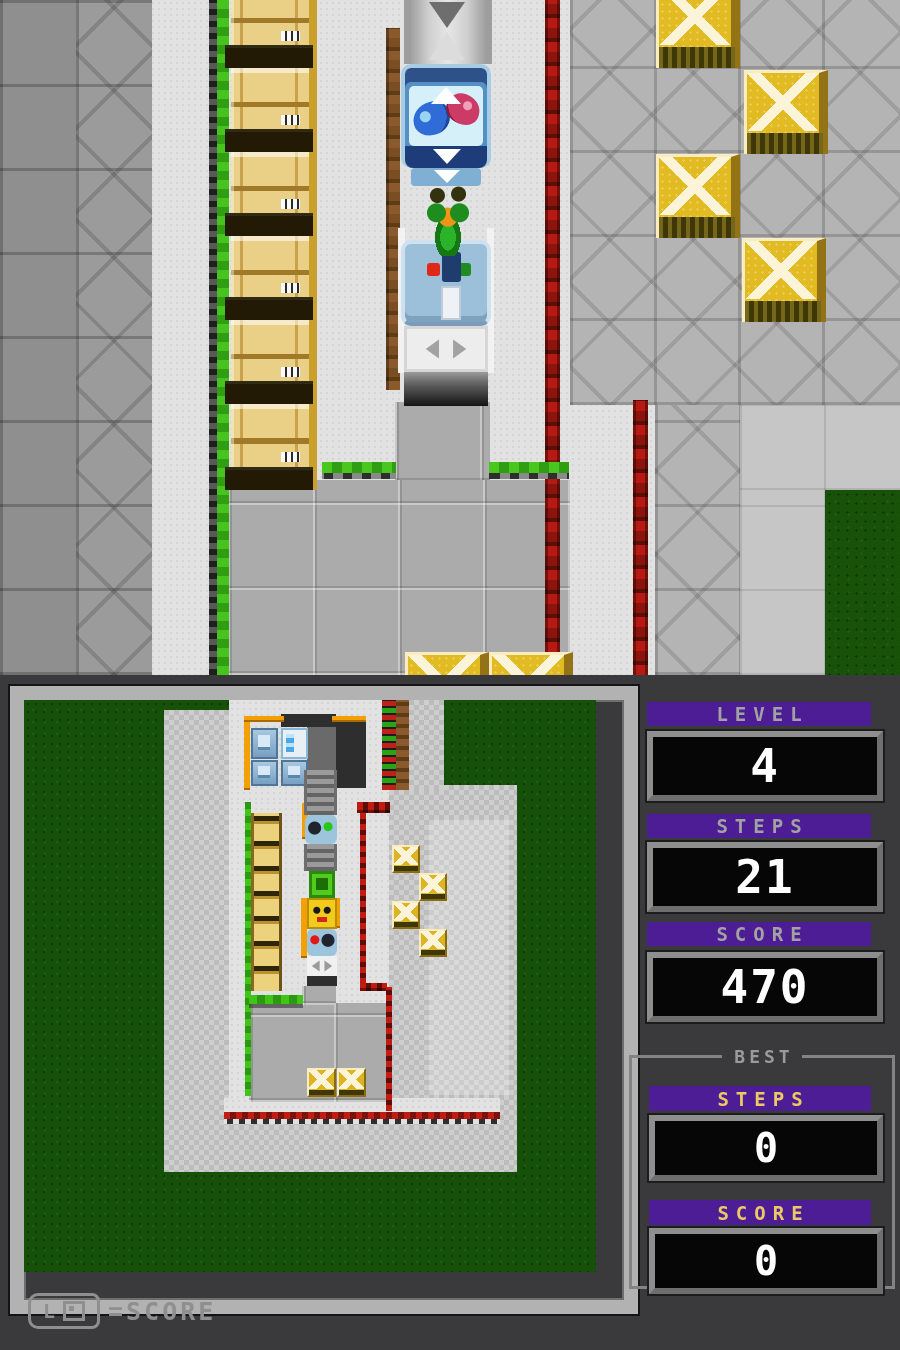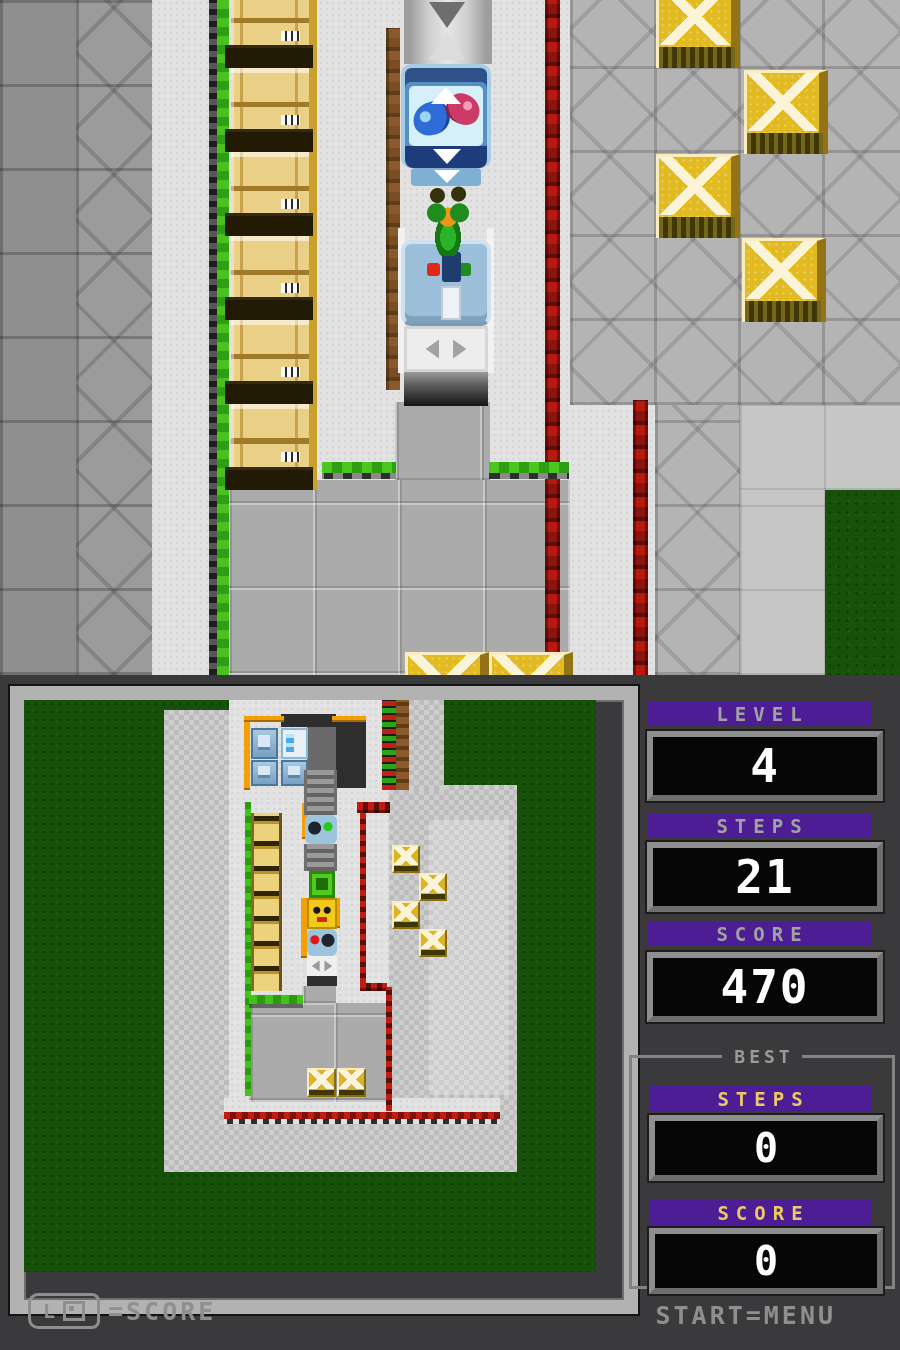--- a/index.html
+++ b/index.html
@@ -322,17 +322,14 @@
   </fieldset>
 
   <div class="hint" style="left:28px;top:618px;height:36px">
     <span class="l-btn">
       <span>L</span>
       <span class="l-cam"></span>
     </span>
     <span>=SCORE</span>
   </div>
 
-  <div class="hint" style="right:64px;top:622px;height:36px">
-    <span>START=MENU</span>
-  </div>
 
 </div>
 
 </body></html>

